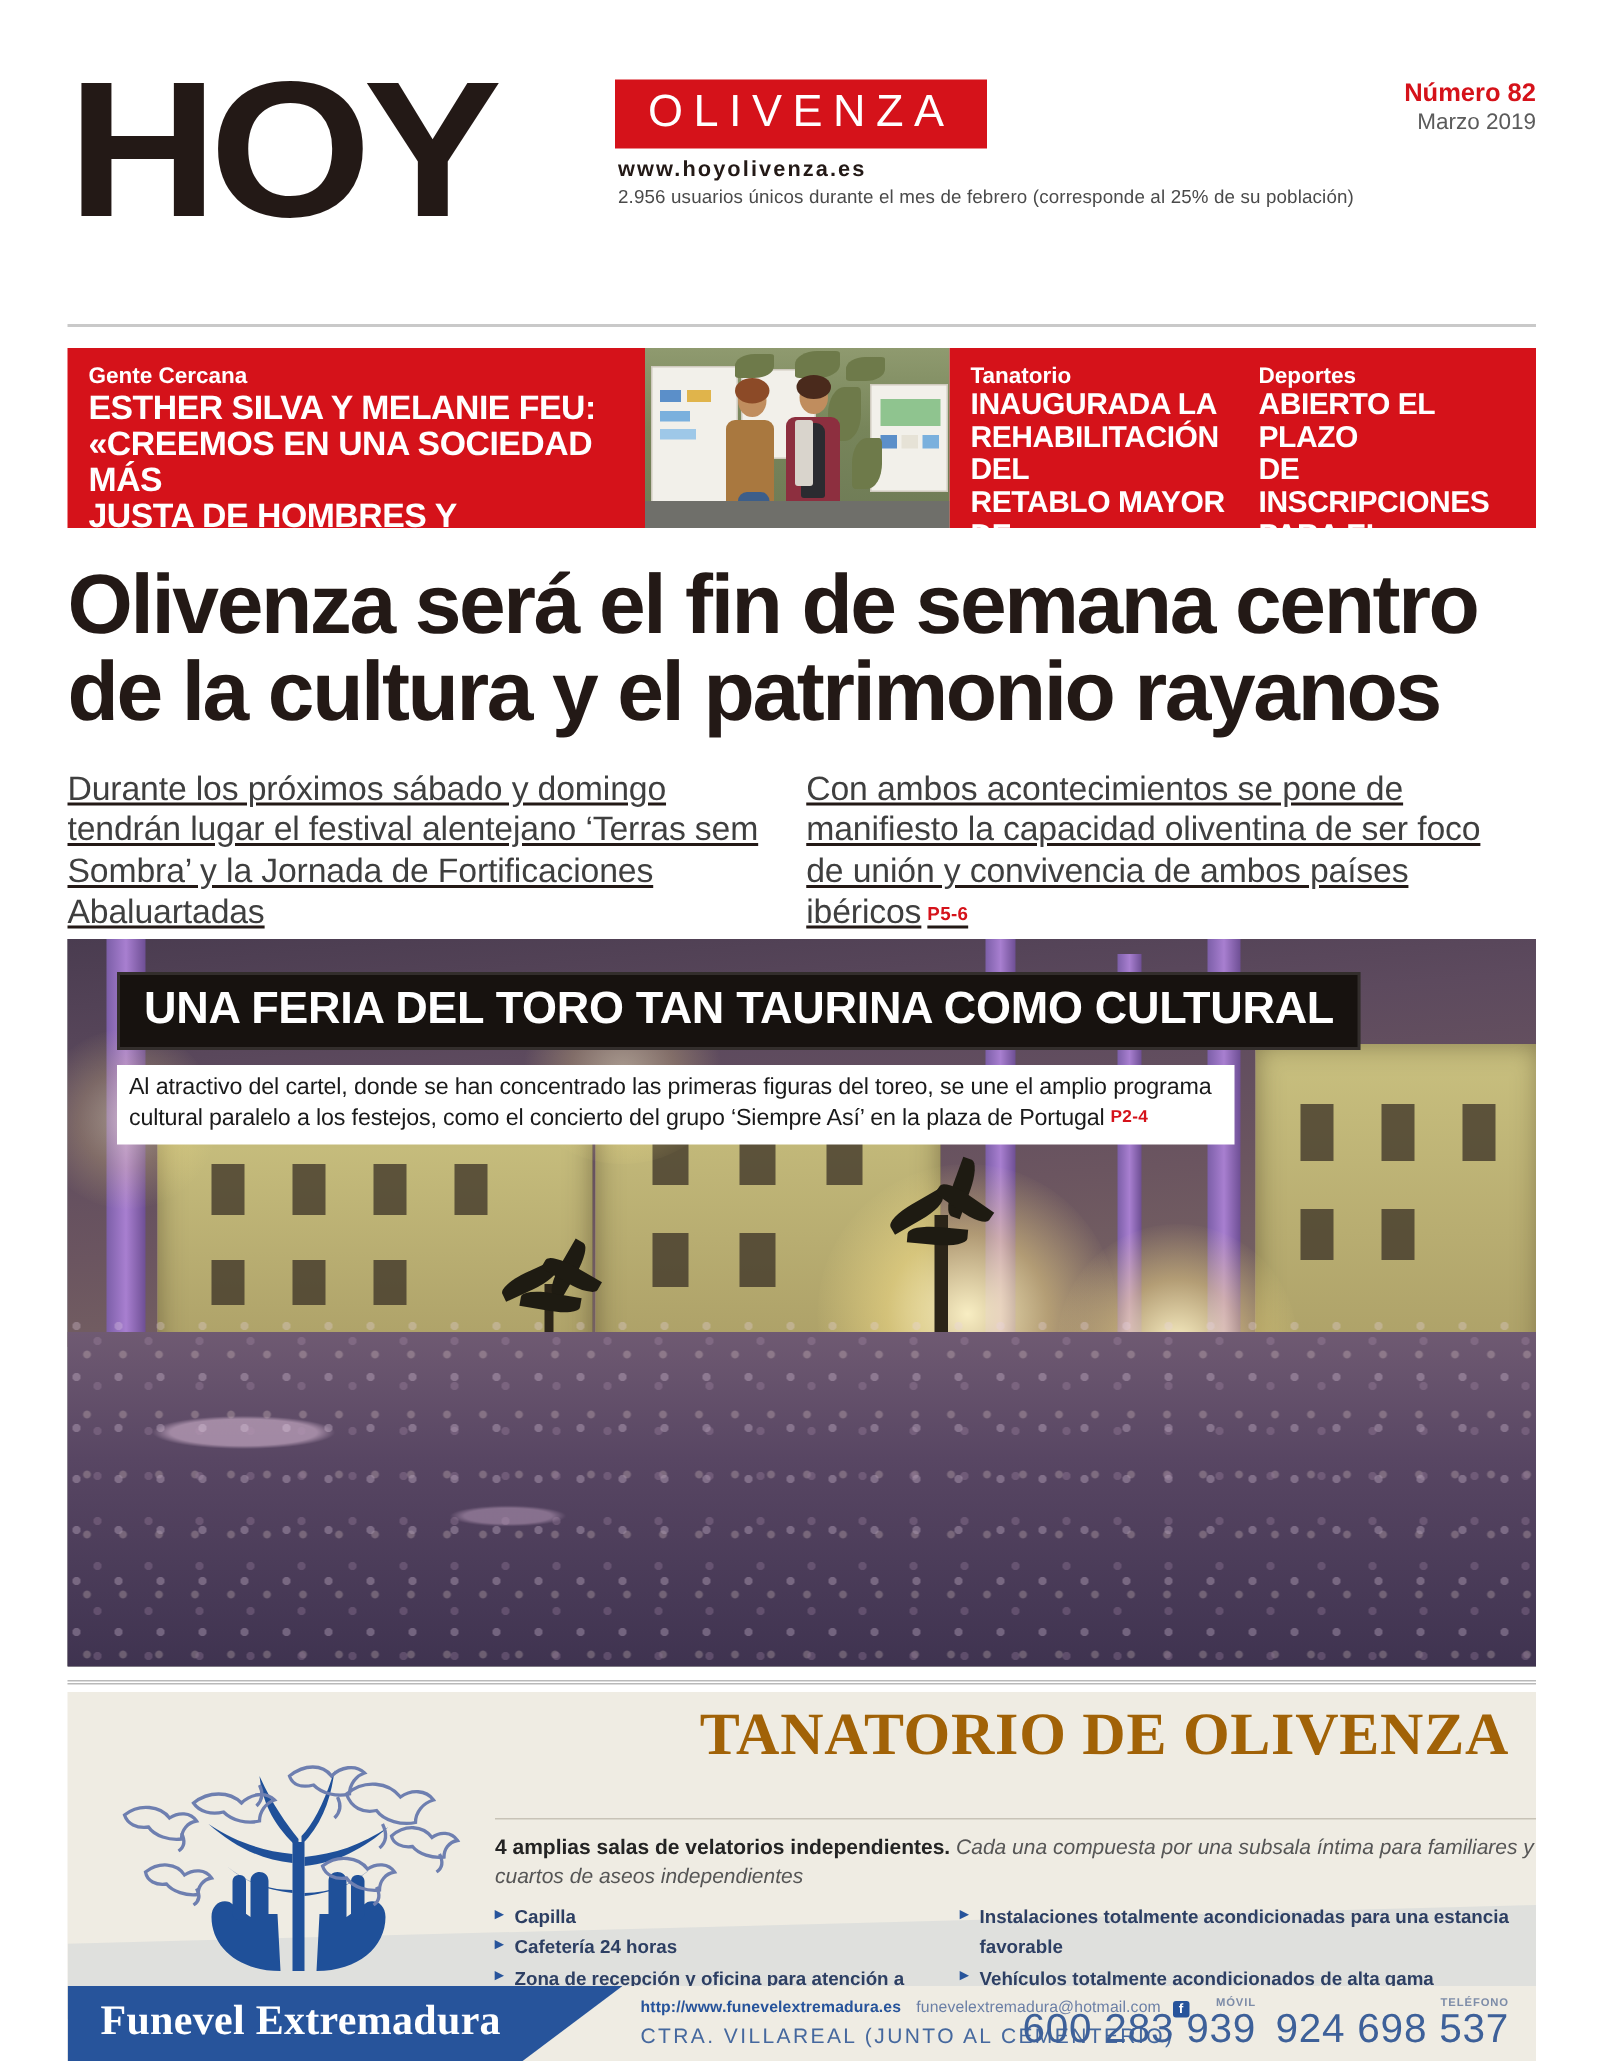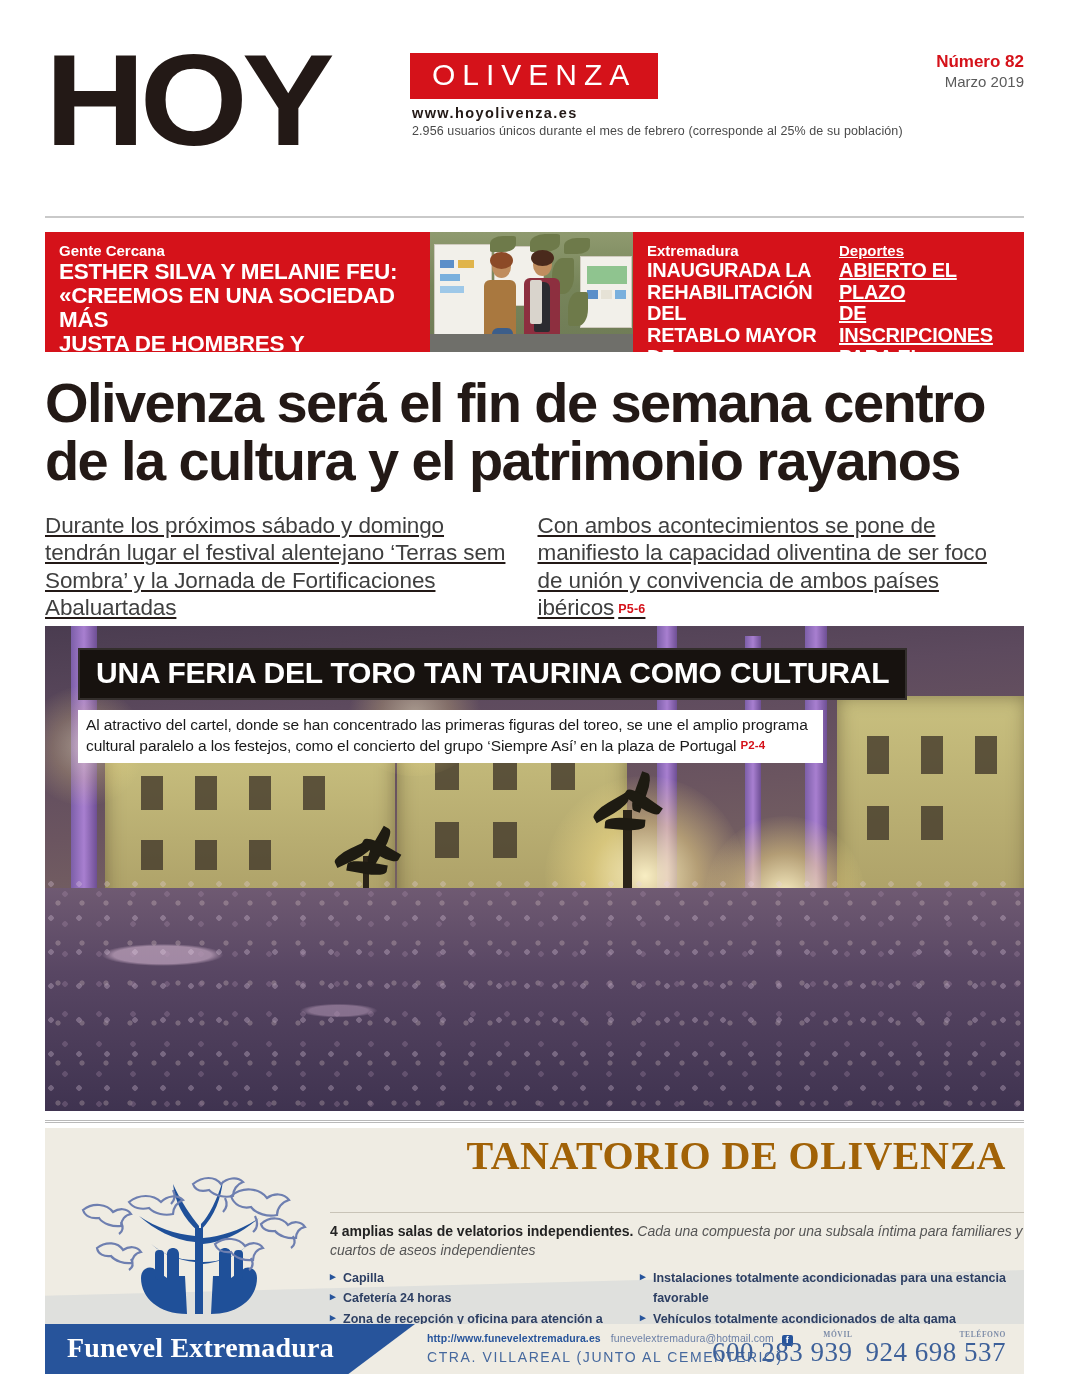--- a/index.html
+++ b/index.html
@@ -62,21 +62,21 @@
     position:absolute; left:45px; top:232px; width:979px; height:120px;
     background:#d5121a; display:flex;
   }
   .rb-col { position:relative; color:#fff; }
   .rb-col.c1 { width:385px; padding:10px 14px 0 14px; }
   .rb-photo {
     width:203px; height:120px; position:relative; overflow:hidden;
     background:#c9c4bb;
   }
   .rb-col.c2 { width:198px; padding:10px 6px 0 14px; }
-  .rb-col.c3 { width:193px; padding:10px 6px 4px 8px;text-decoration:underline; }
+  .rb-col.c3 { width:193px; padding:10px 6px 4px 8px; }
   .kicker {
     font-size:15px; font-weight:bold; color:#ffffff; line-height:1.15;
     margin-bottom:1px;
   }
   .rb-head {
     font-size:22.5px; font-weight:bold; line-height:1.06;
     letter-spacing:-0.3px;
   }
   .rb-head.small { font-size:20px; line-height:1.08; }
   .pref {
@@ -245,21 +245,21 @@
   }
   .fb-icon {
     display:inline-block; width:11px; height:11px; background:#27549b;
     border-radius:2px; color:#fff; font-size:9px; font-weight:bold;
     text-align:center; line-height:11px; margin-left:5px; vertical-align:-1px;
   }
   .foot-addr {
     position:absolute; left:382px; top:25px;
     font-size:14px; color:#45689e; letter-spacing:1.6px;
   }
-  .foot-phones { position:absolute; right:18px; top:6px; text-align:right;font-family:Liberation Serif, serif; }
+  .foot-phones { position:absolute; right:18px; top:6px; text-align:right; }
   .ph-lab {
     font-size:7.5px; color:#7d8ca8; letter-spacing:0.6px; font-weight:bold;
   }
   .ph-num {
     font-size:27px; color:#3d6099; letter-spacing:0.5px; line-height:1;
   }
   .ph-row { display:flex; align-items:flex-end; gap:13px; }
   .ph-grp { text-align:right; }
 </style>
 </head>
@@ -324,21 +324,21 @@
         <div class="pw-body" style="left:94px;top:46px;width:36px;height:62px;background:#8d2f3f;"></div>
         <div class="pw-body" style="left:104px;top:50px;width:16px;height:50px;background:#2b2b30;"></div>
         <div class="pw-head" style="left:103px;top:22px;width:19px;height:22px;background:#c08d5e;"></div>
         <div class="pw-head" style="left:101px;top:18px;width:23px;height:16px;background:#4a2a1c;"></div>
         <div class="pw-body" style="left:100px;top:48px;width:12px;height:44px;background:#d9d4cc;border-radius:2px;"></div>
         <div style="position:absolute;left:0;bottom:0;width:100%;height:18px;background:#6f6f6a;"></div>
       </div>
     </div>
 
     <div class="rb-col c2">
-      <div class="kicker">Extremadura</div>
+      <div class="kicker">Tanatorio</div>
       <div class="rb-head small">
         <div>INAUGURADA LA</div>
         <div>REHABILITACIÓN DEL</div>
         <div>RETABLO MAYOR DE</div>
         <div><span>SANTA MARÍA</span><span class="pref">P7</span></div>
       </div>
     </div>
 
     <div class="rb-col c3">
       <div class="kicker">Deportes</div>

